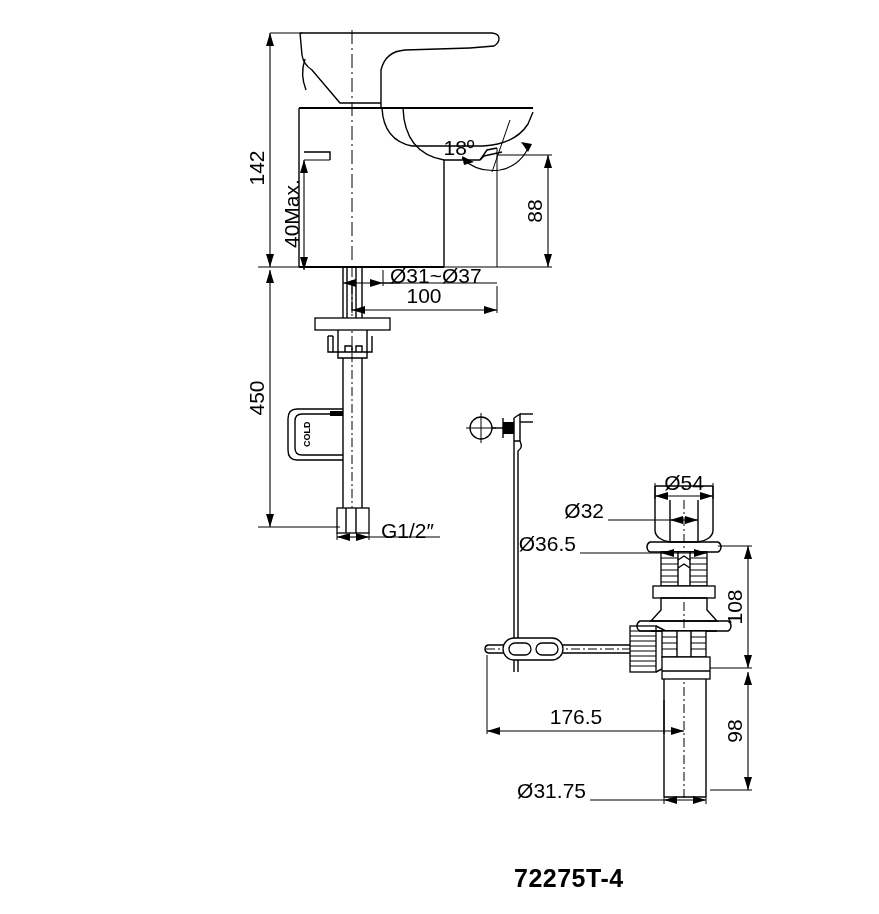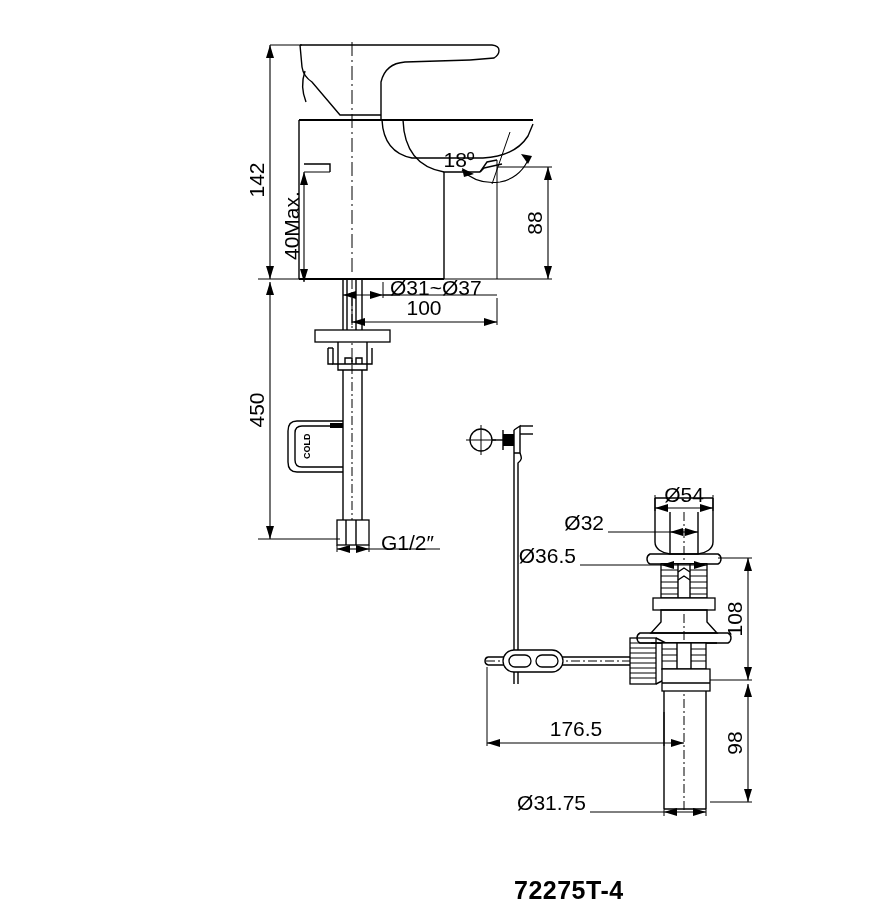--- a/index.html
+++ b/index.html
@@ -4,21 +4,21 @@
 <title>72275T-4</title>
 <style>
   html,body{margin:0;padding:0;background:#ffffff;}
   body{
     width:879px;height:914px;
     font-family:"Liberation Sans", sans-serif;
     color:#000;
     overflow:hidden;
     position:relative;
   }
-  #sheet{position:absolute;left:0;top:12px;width:879px;height:660px;}
+  #sheet{position:absolute;left:0;top:0;width:879px;height:660px;}
   svg{display:block;}
   .dimtext{
     font-family:"Liberation Sans", sans-serif;
     font-size:21px;
     fill:#000;
     letter-spacing:0px;
   }
   .partno{
     font-family:"Liberation Sans", sans-serif;
     font-size:25px;

